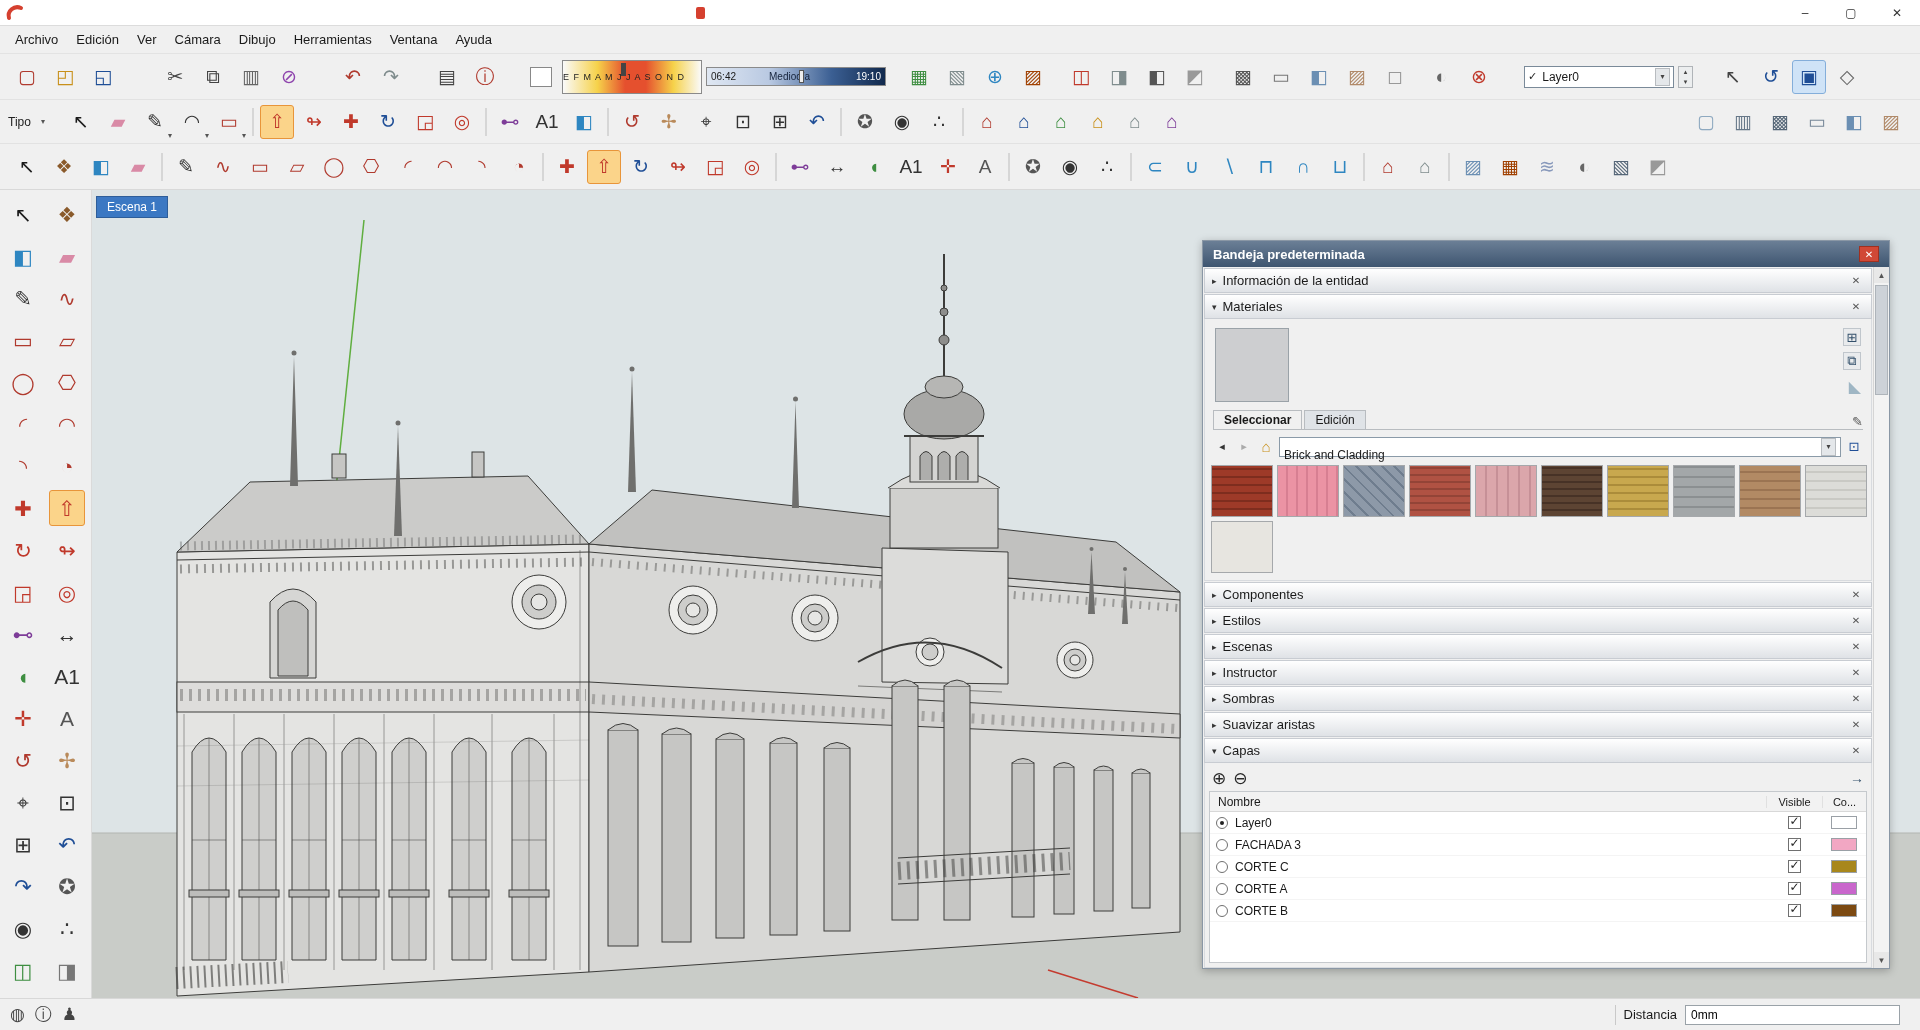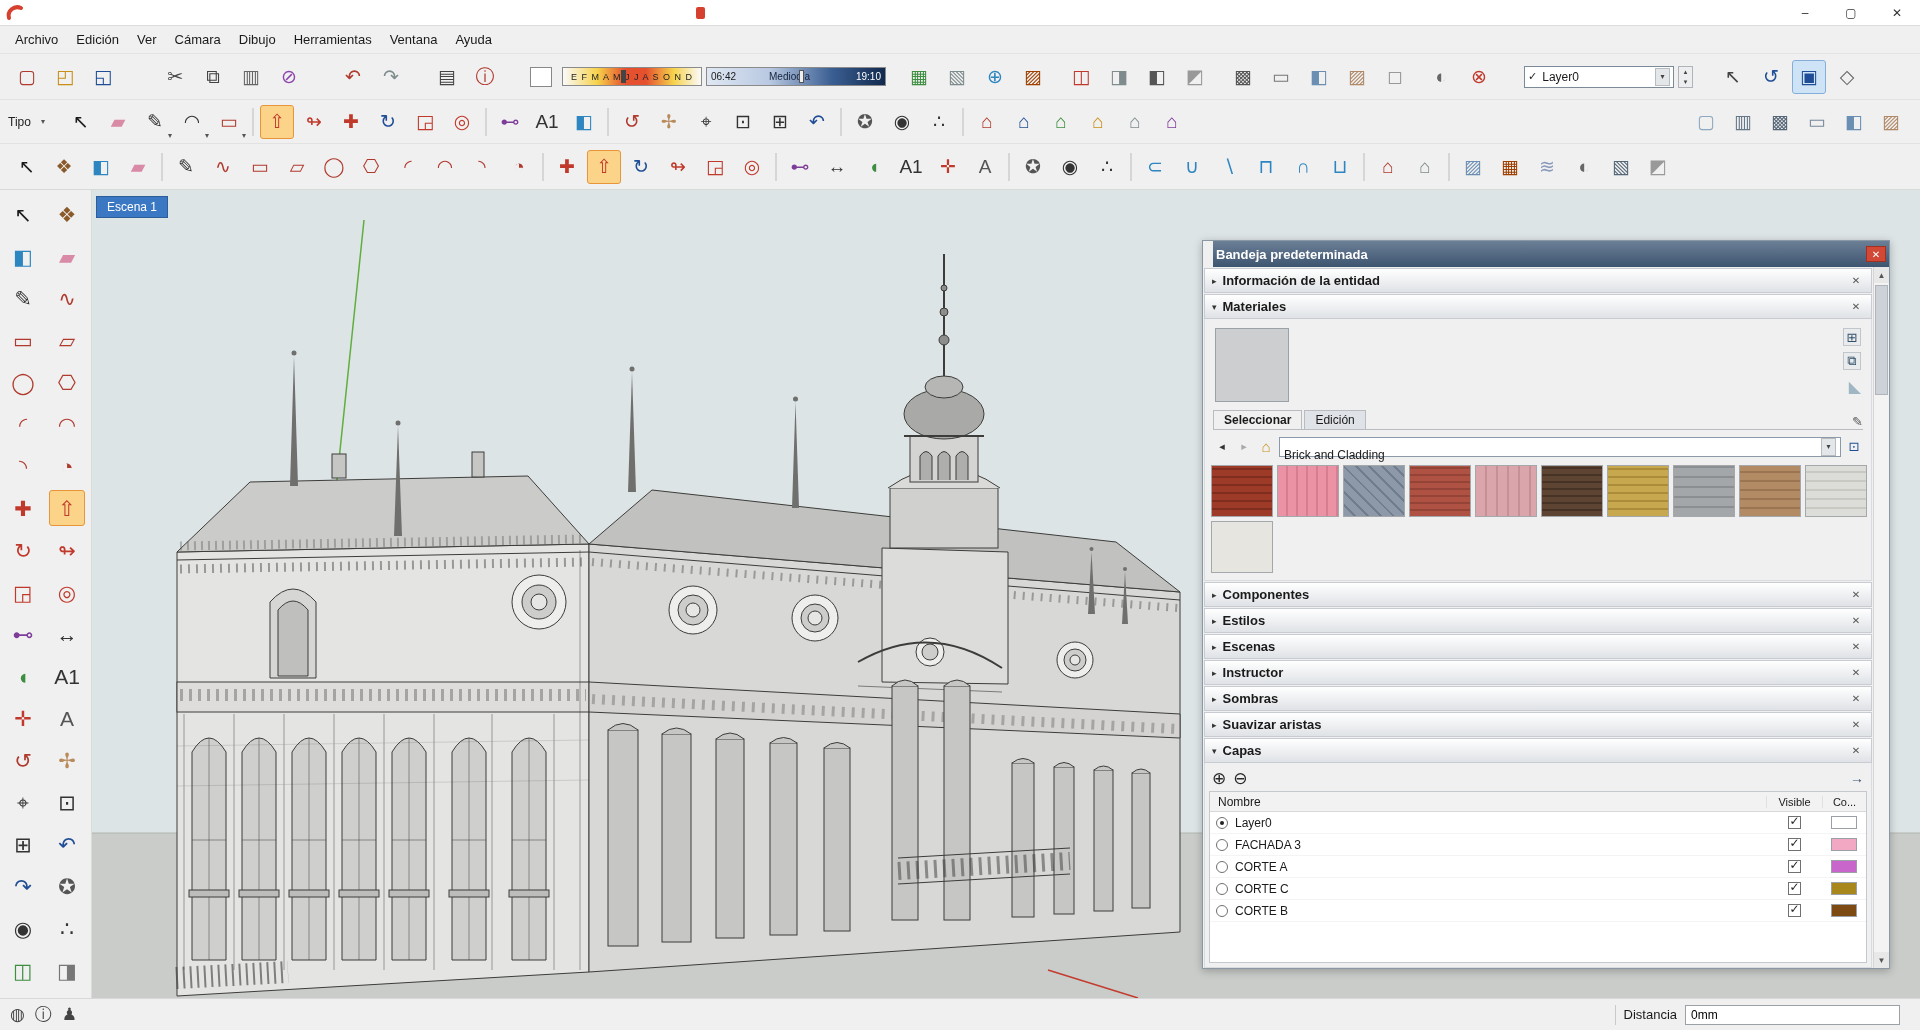--- a/index.html
+++ b/index.html
@@ -32,21 +32,21 @@
   .tbtn.pressed{background:#cfe3f7;border:1px solid #84aeda;}
   .tbtn.sep{width:2px;min-width:2px;height:28px;background:#d6d6d6;border-radius:0;margin:0 3px;}
   .tbtn.caret::after{content:"▾";position:absolute;right:0px;bottom:-1px;font-size:8px;color:#555;}
   .lt{width:36px;height:36px;}
   .lt .g{font-size:21px;}
   .tipo{position:absolute;left:8px;top:0;height:100%;display:flex;align-items:center;font-size:12px;gap:10px;color:#222;}
   .tipo-caret{font-size:8px;color:#555;}
 
   
   .shadow-swatch{width:22px;height:20px;background:#ffffff;border:1px solid #888;display:block;}
-  .months-strip{position:relative;width:140px;height:19px;border:1px solid #8a8a8a;background:linear-gradient(90deg,#fafafa 0%,#f6d24a 25%,#e5502e 45%,#e5502e 60%,#f6d24a 80%,#fafafa 100%);display:flex;align-items:center;justify-content:center;}
+  .months-strip{position:relative;width:140px;height:34px;border:1px solid #8a8a8a;background:linear-gradient(90deg,#fafafa 0%,#f6d24a 25%,#e5502e 45%,#e5502e 60%,#f6d24a 80%,#fafafa 100%);display:flex;align-items:center;}
   .months-text{font-size:9px;letter-spacing:1px;color:#222;white-space:nowrap;}
   .time-strip{position:relative;width:180px;height:19px;border:1px solid #8a8a8a;background:linear-gradient(90deg,#dfe7f2 0%,#b9c9e2 35%,#3b5f93 70%,#11294d 100%);}
   .t-start{position:absolute;left:4px;top:3px;font-size:10px;color:#1a1a1a;}
   .t-mid{position:absolute;left:62px;top:3px;font-size:10px;color:#16243c;}
   .t-end{position:absolute;right:4px;top:3px;font-size:10px;color:#ffffff;}
   .slider-notch{position:absolute;top:2px;left:58px;width:5px;height:13px;background:#444;}
   .tn{left:92px;background:#eeeeee;border:1px solid #555;}
 
   
   .layer-combo{width:150px;height:22px;background:#fff;border:1px solid #7a8a99;display:flex;align-items:center;gap:5px;padding:0 3px;font-size:12px;}
@@ -60,30 +60,30 @@
   #left-toolbar{position:absolute;left:0;top:190px;width:92px;height:808px;background:#f0f0f0;border-right:1px solid #dadada;}
   .lt-grid{display:grid;grid-template-columns:38px 38px;gap:6px 6px;padding:6px 5px;}
 
   
   #canvas{position:absolute;left:92px;top:190px;width:1828px;height:808px;background:#dde4e6;z-index:1;}
   #canvas svg{display:block;width:100%;height:100%;}
   .scene-tab{position:absolute;left:4px;top:6px;height:22px;padding:0 10px;background:#3b78c3;border:1px solid #2d5d99;color:#fff;font-size:12px;display:flex;align-items:center;z-index:2;}
 
   
   #tray{position:absolute;left:1202px;top:240px;width:688px;height:729px;background:#f0f0f0;border:1px solid #8a97a5;z-index:6;box-shadow:0 2px 8px rgba(0,0,0,0.25);}
-  .tray-title{height:26px;background:linear-gradient(#6b7f96,#3e5570);color:#fff;font-weight:bold;font-size:13px;display:flex;align-items:center;padding:0 3px;margin-left:10px;}
+  .tray-title{height:26px;background:linear-gradient(#6b7f96,#3e5570);color:#fff;font-weight:bold;font-size:13px;display:flex;align-items:center;padding:0 10px;}
   .tray-close{margin-left:auto;width:20px;height:16px;background:#d14836;border:1px solid #a03020;color:#fff;font-size:10px;display:flex;align-items:center;justify-content:center;}
   .tray-body{position:absolute;left:0;top:26px;right:16px;bottom:0;display:flex;flex-direction:column;overflow:hidden;}
   .tray-scroll{position:absolute;top:26px;right:0;bottom:0;width:16px;background:#f3f3f3;border-left:1px solid #d5d5d5;}
   .sb-arrow{position:absolute;left:0;width:15px;height:16px;font-size:8px;color:#555;display:flex;align-items:center;justify-content:center;background:#e8e8e8;}
   .sb-up{top:0;} .sb-down{bottom:0;}
   .sb-thumb{position:absolute;left:1px;top:18px;width:13px;height:110px;background:#cdd2d8;border:1px solid #aeb4ba;}
   .tray-sec{height:25px;min-height:25px;display:flex;align-items:center;gap:6px;padding:0 7px;background:linear-gradient(#ffffff,#dfe2e6);border:1px solid #c8ccd2;margin:1px 1px 0 1px;font-size:13px;}
   .tri{font-size:9px;color:#333;}
-  .sec-label{font-weight:700;}
+  .sec-label{font-weight:400;}
   .sec-close{margin-left:auto;width:16px;text-align:center;color:#555;font-size:10px;}
 
   
   .mat-panel{position:relative;height:262px;min-height:262px;background:#f0f0f0;margin:0 1px;border:1px solid #d8dbdf;border-top:none;}
   .mat-preview{position:absolute;left:10px;top:9px;width:74px;height:74px;background:#cdced0;border:1px solid #9aa2a8;}
   .mat-name{position:absolute;left:94px;top:9px;right:36px;height:20px;border:1px solid #8a9aa8;font-size:12px;padding:0 4px;background:#fff;}
   .mat-btn{position:absolute;right:10px;width:18px;height:18px;font-size:13px;color:#33506b;display:flex;align-items:center;justify-content:center;border:1px solid #c0c6cc;background:#e9ebed;}
   .b1{top:9px;} .b2{top:33px;}
   .mat-sample{position:absolute;right:10px;top:58px;font-size:16px;color:#9fb6c4;}
   .mat-tabs{position:absolute;left:8px;top:90px;right:8px;height:21px;display:flex;align-items:flex-end;gap:2px;border-bottom:1px solid #b8bcc0;}
@@ -1006,37 +1006,37 @@
                   <span class="chk checked"></span>
                 </span>
                 <span class="cell-color">
                   <span class="lswatch" style="background: rgb(242, 167, 195);"></span>
                 </span>
               </div>
 
 
               <div class="layer-row">
                 <span class="radio"></span>
+                <span class="lname">CORTE C</span>
+                <span class="cell-vis">
+                  <span class="chk checked"></span>
+                </span>
+                <span class="cell-color">
+                  <span class="lswatch" style="background: rgb(168, 135, 28);"></span>
+                </span>
+              </div>
+
+              <div class="layer-row">
+                <span class="radio"></span>
                 <span class="lname">CORTE A</span>
                 <span class="cell-vis">
                   <span class="chk checked"></span>
                 </span>
                 <span class="cell-color">
                   <span class="lswatch" style="background: rgb(201, 102, 204);"></span>
-                </span>
-              </div>
-
-              <div class="layer-row">
-                <span class="radio"></span>
-                <span class="lname">CORTE C</span>
-                <span class="cell-vis">
-                  <span class="chk checked"></span>
-                </span>
-                <span class="cell-color">
-                  <span class="lswatch" style="background: rgb(168, 135, 28);"></span>
                 </span>
               </div>
 
               <div class="layer-row">
                 <span class="radio"></span>
                 <span class="lname">CORTE B</span>
                 <span class="cell-vis">
                   <span class="chk checked"></span>
                 </span>
                 <span class="cell-color">

